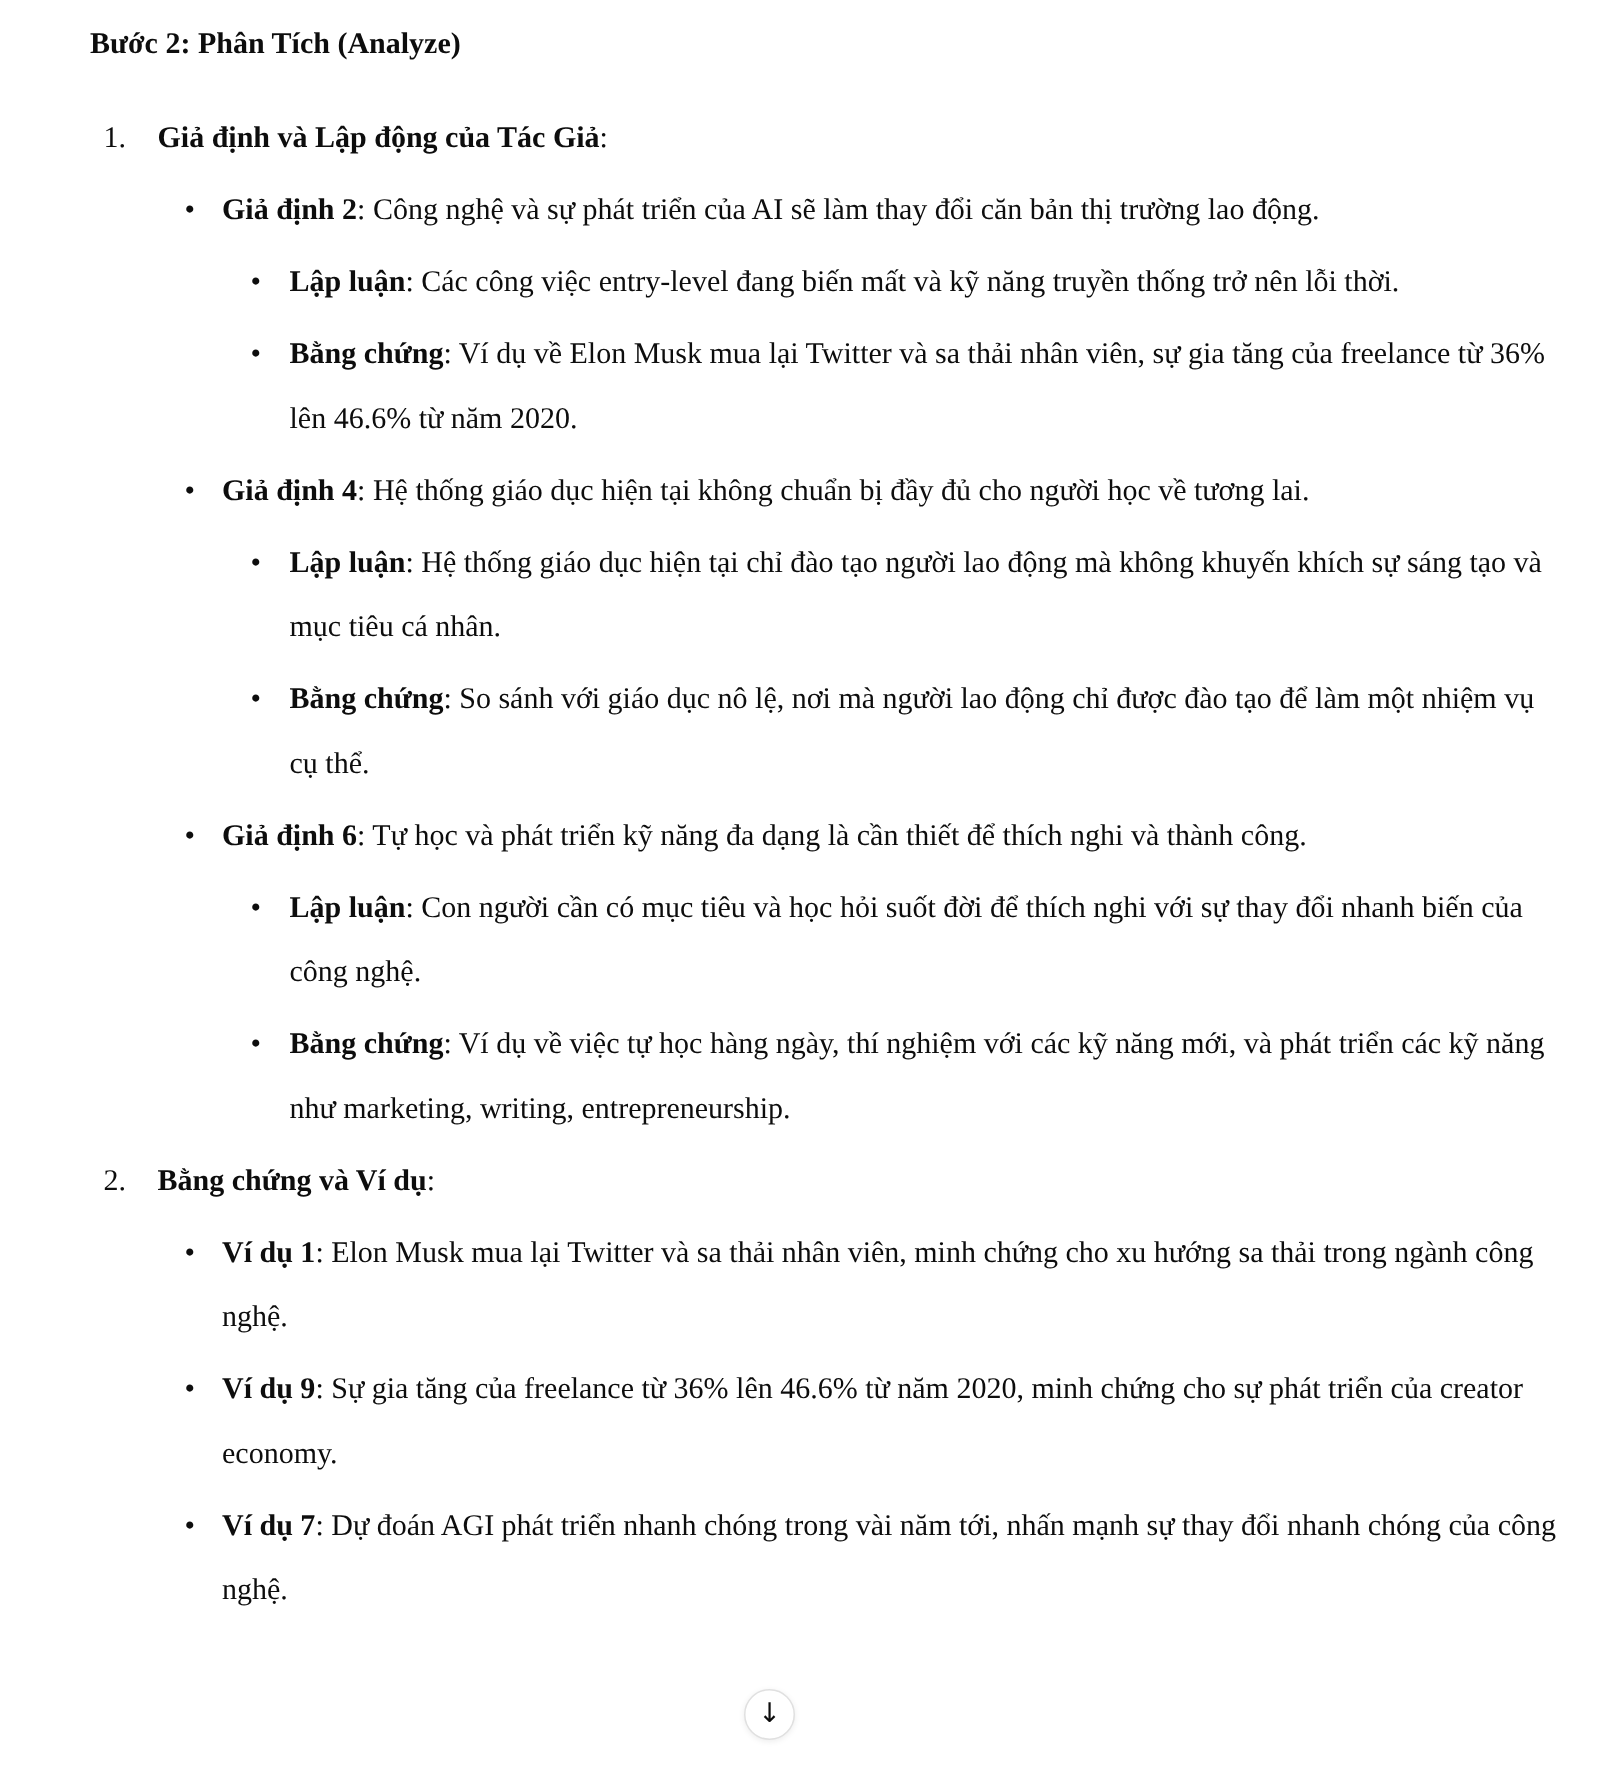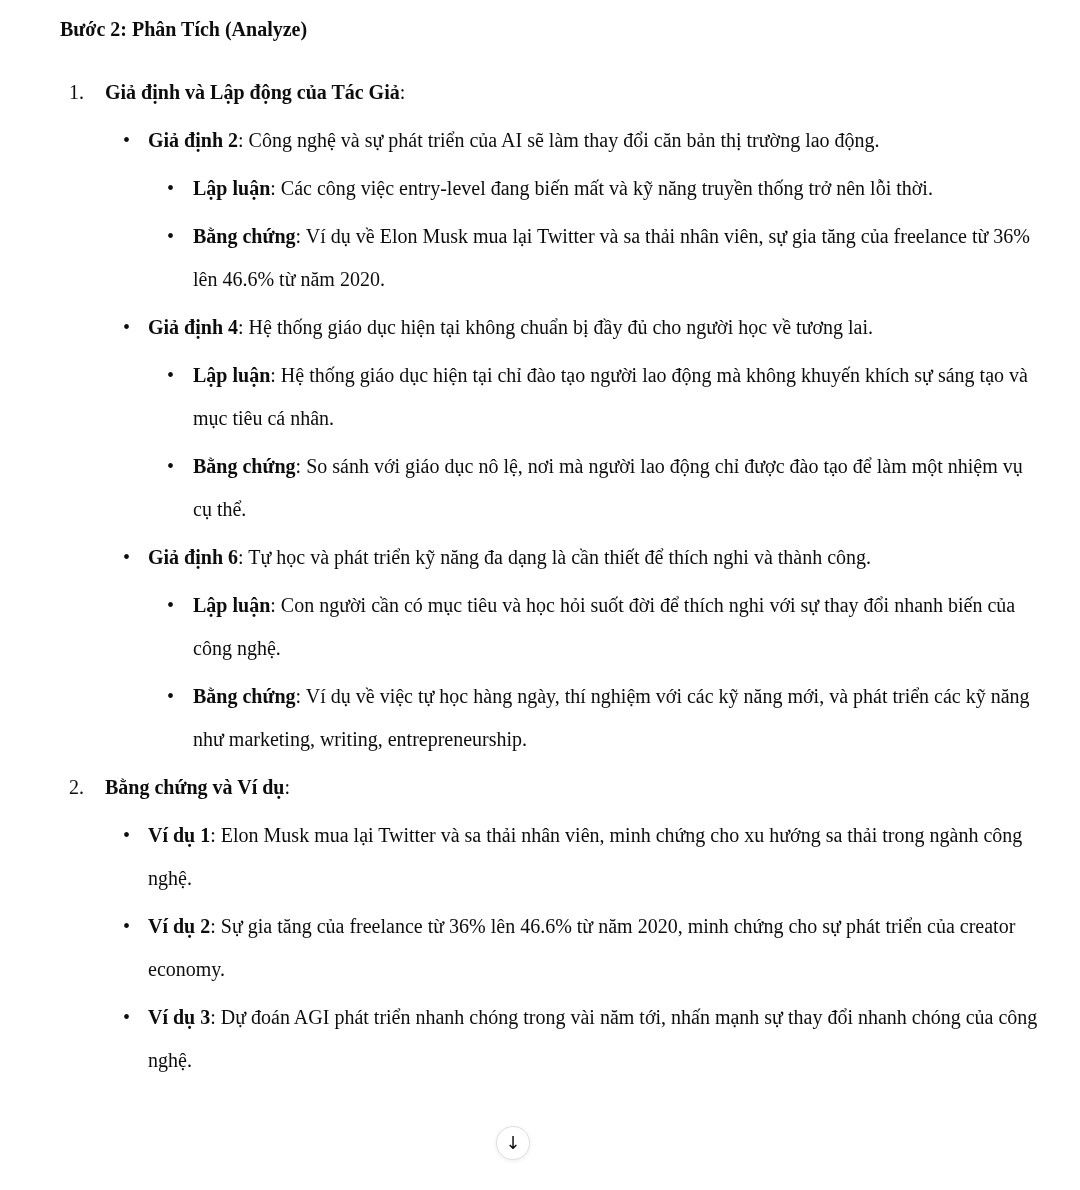--- a/index.html
+++ b/index.html
@@ -83,20 +83,20 @@
       <div class="li lvl2"><span class="marker">•</span><strong>Lập luận</strong><span>: Các công việc entry-level đang biến mất và kỹ năng truyền thống trở nên lỗi thời.</span></div>
       <div class="li lvl2"><span class="marker">•</span><strong>Bằng chứng</strong><span>: Ví dụ về Elon Musk mua lại Twitter và sa thải nhân viên, sự gia tăng của freelance từ 36% lên 46.6% từ năm 2020.</span></div>
       <div class="li lvl1"><span class="marker">•</span><strong>Giả định 4</strong><span>: Hệ thống giáo dục hiện tại không chuẩn bị đầy đủ cho người học về tương lai.</span></div>
       <div class="li lvl2"><span class="marker">•</span><strong>Lập luận</strong><span>: Hệ thống giáo dục hiện tại chỉ đào tạo người lao động mà không khuyến khích sự sáng tạo và mục tiêu cá nhân.</span></div>
       <div class="li lvl2"><span class="marker">•</span><strong>Bằng chứng</strong><span>: So sánh với giáo dục nô lệ, nơi mà người lao động chỉ được đào tạo để làm một nhiệm vụ cụ thể.</span></div>
       <div class="li lvl1"><span class="marker">•</span><strong>Giả định 6</strong><span>: Tự học và phát triển kỹ năng đa dạng là cần thiết để thích nghi và thành công.</span></div>
       <div class="li lvl2"><span class="marker">•</span><strong>Lập luận</strong><span>: Con người cần có mục tiêu và học hỏi suốt đời để thích nghi với sự thay đổi nhanh biến của công nghệ.</span></div>
       <div class="li lvl2"><span class="marker">•</span><strong>Bằng chứng</strong><span>: Ví dụ về việc tự học hàng ngày, thí nghiệm với các kỹ năng mới, và phát triển các kỹ năng như marketing, writing, entrepreneurship.</span></div>
       <div class="li lvl0"><span class="marker">2.</span><strong>Bằng chứng và Ví dụ</strong><span>:</span></div>
       <div class="li lvl1"><span class="marker">•</span><strong>Ví dụ 1</strong><span>: Elon Musk mua lại Twitter và sa thải nhân viên, minh chứng cho xu hướng sa thải trong ngành công nghệ.</span></div>
-      <div class="li lvl1"><span class="marker">•</span><strong>Ví dụ 2</strong><span>: Sự gia tăng của freelance từ 36% lên 46.6% từ năm 2020, minh chứng cho sự phát triển của creator economy.</span></div>
-      <div class="li lvl1"><span class="marker">•</span><strong>Ví dụ 3</strong><span>: Dự đoán AGI phát triển nhanh chóng trong vài năm tới, nhấn mạnh sự thay đổi nhanh chóng của công nghệ.</span></div>
+      <div class="li lvl1"><span class="marker">•</span><strong>Ví dụ 9</strong><span>: Sự gia tăng của freelance từ 36% lên 46.6% từ năm 2020, minh chứng cho sự phát triển của creator economy.</span></div>
+      <div class="li lvl1"><span class="marker">•</span><strong>Ví dụ 7</strong><span>: Dự đoán AGI phát triển nhanh chóng trong vài năm tới, nhấn mạnh sự thay đổi nhanh chóng của công nghệ.</span></div>
     </div>
 </main>
 
 <button class="scroll-btn">
   <span class="arrow">↓</span>
 </button>
 
 </body></html>

